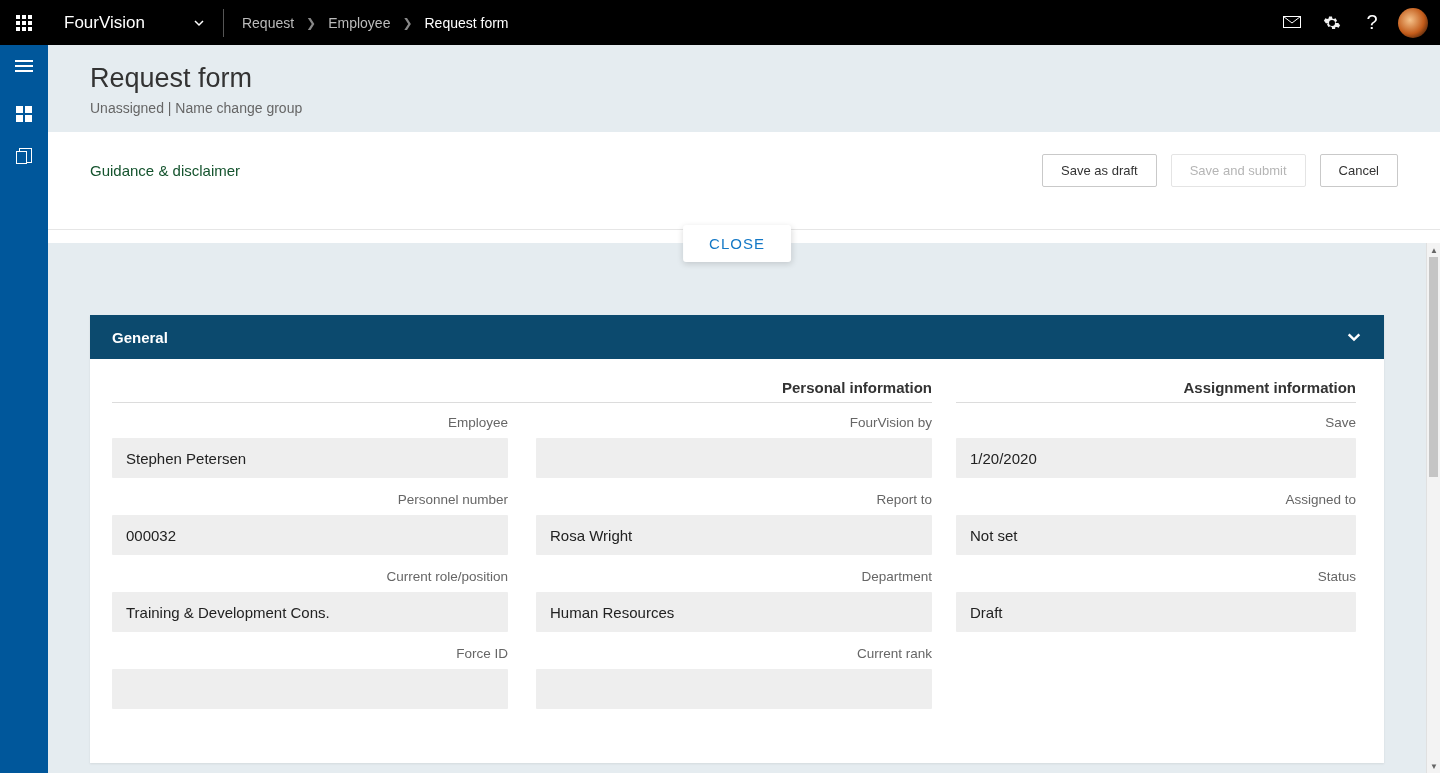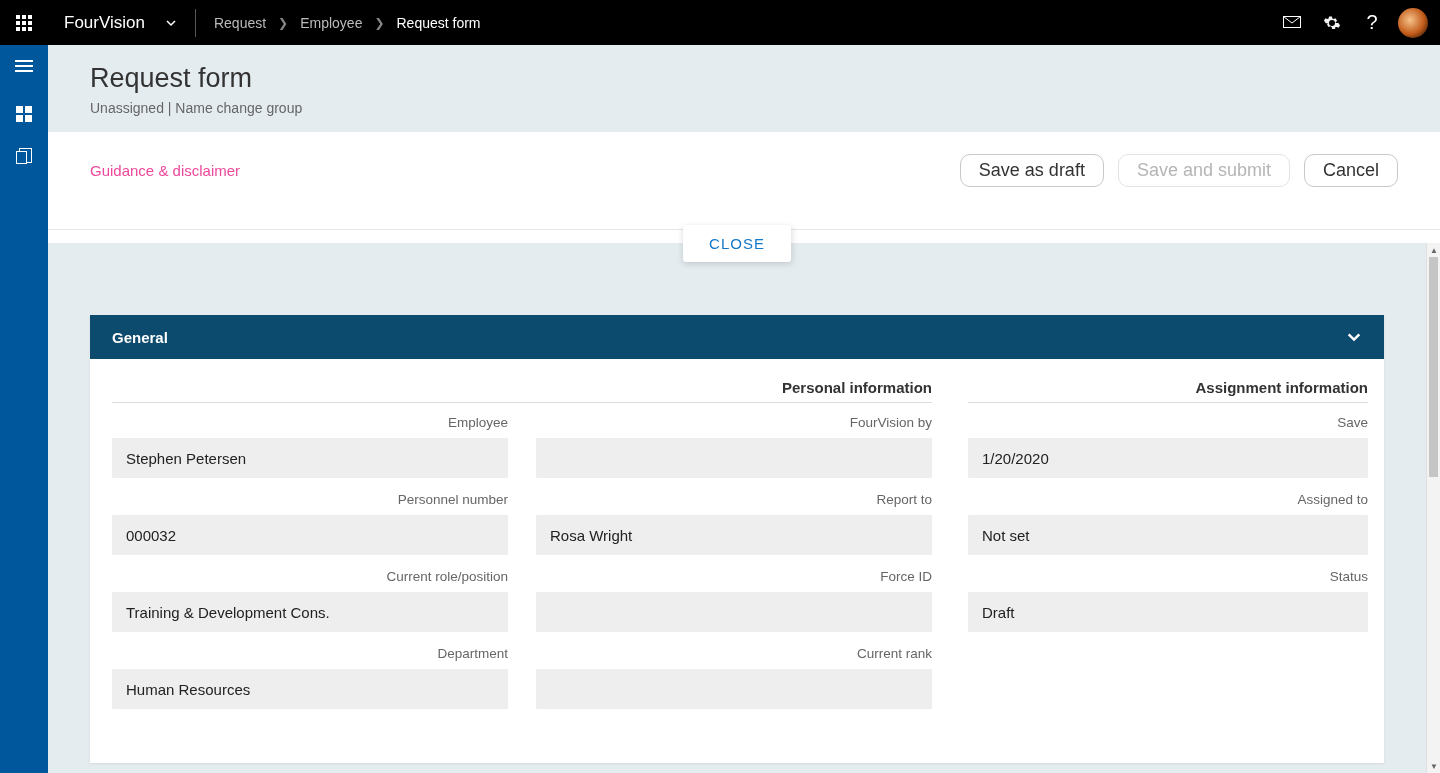--- a/index.html
+++ b/index.html
@@ -9,21 +9,21 @@
   .topbar {
     position: absolute; top: 0; left: 0; right: 0; height: 45px;
     background: #000; color: #fff; display: flex; align-items: center;
   }
   .topbar .waffle-cell {
     width: 48px; height: 45px; display: flex; align-items: center; justify-content: center;
   }
   .waffle-icon { width: 16px; height: 16px; display: grid; grid-template-columns: repeat(3,4px); grid-template-rows: repeat(3,4px); gap: 2px; }
   .waffle-icon span { background: #fff; width: 4px; height: 4px; }
   .company {
-    padding: 0 18px 0 16px; font-size: 17px; display:flex; align-items:center; height:45px;
+    padding: 0 18px 0 16px; font-size: 17px; display:flex; align-items:center; height:45px;gap:28px;
   }
   .company .chev { margin-left: 20px; }
   .vdiv { width: 1px; height: 28px; background: #555; }
   .breadcrumb { display:flex; align-items:center; height:59px; padding-left: 18px; font-size: 14px; color: #bbb; }
   .breadcrumb .bc-item { color:#bbb; }
   .breadcrumb .bc-sep { margin: 0 12px; color:#888; font-size:12px; }
   .breadcrumb .bc-current { color:#fff; }
   .topbar-right { position:absolute; right:0; top:0; height:45px; display:flex; align-items:center; }
   .topbar-right .tb-icon { width:40px; height:45px; display:flex; align-items:center; justify-content:center; color:#fff; font-size:18px; cursor:pointer; }
   .avatar { width:30px; height:30px; border-radius:50%; background: radial-gradient(circle at 40% 40%, #f5c28a 0%, #c25b1a 55%, #000 100%); margin: 0 12px 0 6px; }
@@ -54,25 +54,25 @@
   .page-header {
     background:#e5ecf0; padding: 18px 0 16px 42px; border-bottom:0;
   }
   .page-title { font-size: 27px; font-weight: 400; color:#333; }
   .page-subtitle { font-size: 14px; color:#666; margin-top: 6px; }
 
   .action-band {
     background:#fff; padding: 22px 42px 42px 42px; display:flex; align-items:center; justify-content:space-between;
     border-bottom:1px solid #e6e6e6;
   }
-  .band-left { font-size:15px; color:#ec4899; }
+  .band-left { font-size:15px; color:#14532d; }
   .band-buttons { display:flex; gap:14px; }
   .btn {
-    height:33px; padding: 0 18px; background:#fff; border:1px solid #c9c9c9; border-radius:10px;
-    font-size:18px; color:#333; cursor:pointer; display:flex; align-items:center;
+    height:33px; padding: 0 18px; background:#fff; border:1px solid #c9c9c9; border-radius:2px;
+    font-size:13px; color:#333; cursor:pointer; display:flex; align-items:center;
   }
   .btn.disabled { color:#b5b5b5; border-color:#e4e4e4; cursor:default; }
 
   
   .body-region {
     position:absolute; top:198px; left:0; right:0; bottom:0;
     background:#e5ecf0;
     text-align:right;
   }
   .scroll-area {
@@ -97,21 +97,21 @@
   
   .panel {
     position:absolute; left:42px; right:42px; top:72px;
     background:#fff; box-shadow:0 1px 2px rgba(0,0,0,0.08);
   }
   .panel-header {
     background:#0c4a6e; color:#fff; height:44px; display:flex; align-items:center; justify-content:space-between;
     padding:0 22px; font-size:15px; font-weight:600;
   }
   .panel-header .chev { font-size:14px; }
-  .panel-body { padding: 20px 22px 40px 22px; display:flex; gap:36px; }
+  .panel-body { padding: 20px 22px 40px 22px; display:flex; gap:24px; }
   .col { flex:1; }
   .col-right { flex:0 0 400px; }
   .section-title { font-size:15px; font-weight:600; color:#333; padding-bottom:6px; border-bottom:1px solid #dcdcdc; margin-bottom:12px; }
   .twocol { display:grid; grid-template-columns: 1fr 1fr; gap:0 28px; }
   .field { margin-bottom: 14px; }
   .field-label { font-size:13.5px; color:#666; margin-bottom:8px; }
   .field-value {
     background:#eeeeee; height:40px; display:flex; align-items:center; padding:0 14px;
     font-size:15px; color:#222; border-radius:1px;
   }
@@ -243,27 +243,27 @@
               <div class="field">
                 <div class="field-label">Report to</div>
                 <div class="field-value">Rosa Wright</div>
               </div>
 
               <div class="field">
                 <div class="field-label">Current role/position</div>
                 <div class="field-value">Training &amp; Development Cons.</div>
               </div>
               <div class="field">
+                <div class="field-label">Department</div>
+                <div class="field-value">Human Resources</div>
+              </div>
+
+              <div class="field">
                 <div class="field-label">Force ID</div>
                 <div class="field-value"></div>
-              </div>
-
-              <div class="field">
-                <div class="field-label">Department</div>
-                <div class="field-value">Human Resources</div>
               </div>
               <div class="field">
                 <div class="field-label">Current rank</div>
                 <div class="field-value"></div>
               </div>
             </div>
           </div>
 
           <div class="col col-right">
             <div class="section-title">Assignment information</div>

